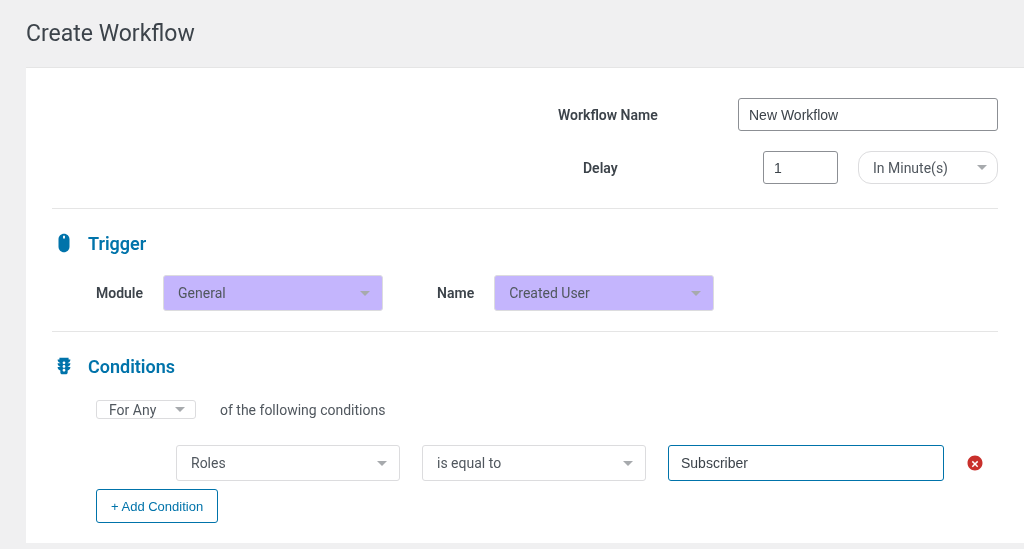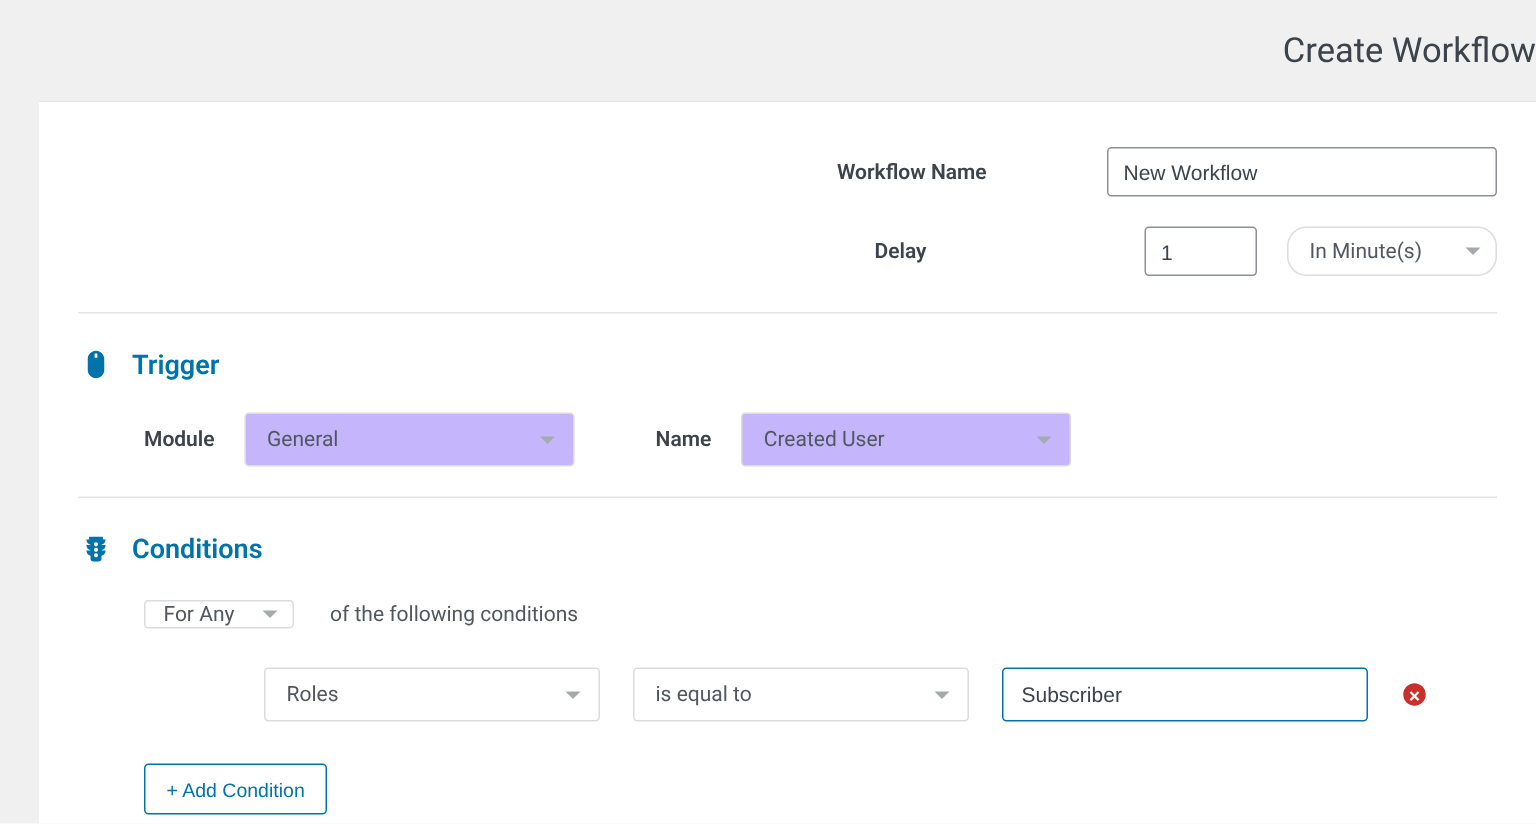--- a/index.html
+++ b/index.html
@@ -13,21 +13,20 @@
       color: #3c434a;
       font-size: 14px;
     }
     .page-container {
       width: 1024px;
       height: 549px;
       position: relative;
     }
     .page-header {
       padding: 20px 0 20px 26px;
-      text-align: right;
     }
     .page-title {
       font-size: 23px;
       font-weight: 400;
       color: #3c434a;
     }
     .card {
       background: #fff;
       margin-left: 26px;
       padding: 20px 26px 0 26px;
@@ -168,38 +167,38 @@
     }
     .conditions-desc {
       color: #50575e;
       font-size: 14px;
     }
     .condition-row {
       display: flex;
       align-items: center;
       gap: 22px;
       margin-left: 80px;
-      margin-bottom: 28px;
+      margin-bottom: 8px;
     }
     .dropdown-cond {
       display: inline-flex;
       align-items: center;
       justify-content: space-between;
       width: 224px;
       height: 36px;
       border: 1px solid #dcdcde;
       border-radius: 3px;
       padding: 0 12px 0 14px;
       font-size: 14px;
       color: #50575e;
       background: #fff;
       cursor: pointer;
     }
     .text-input-cond {
-      width: 244px;
+      width: 276px;
       height: 36px;
       border: 1px solid #0073aa;
       border-radius: 3px;
       padding: 0 12px;
       font-size: 14px;
       color: #3c434a;
       background: #fff;
     }
     .delete-icon {
       width: 18px;

